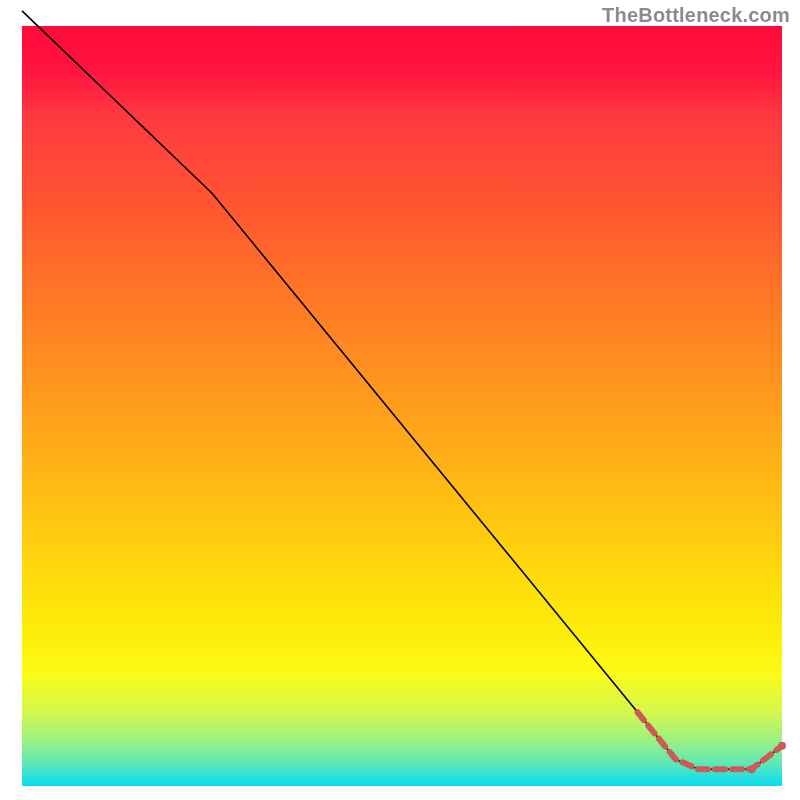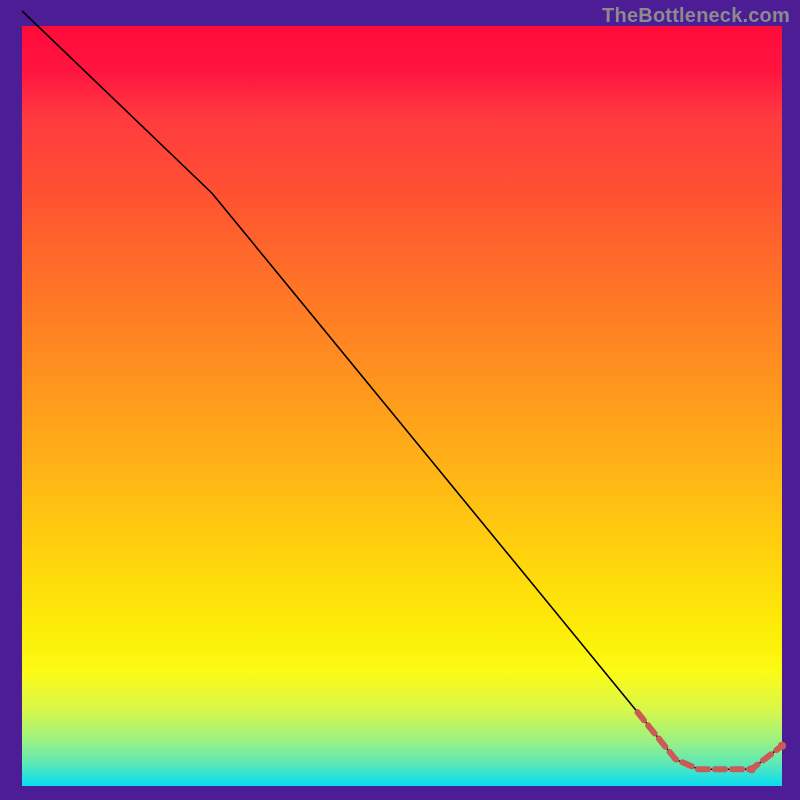--- a/index.html
+++ b/index.html
@@ -9,21 +9,21 @@
     height: 800px;
     background: #000000;
     overflow: hidden;
   }
   .frame {
     position: absolute;
     left: 0;
     top: 0;
     width: 800px;
     height: 800px;
-    background: #4c1d95;
+    background: #ffffff;
   }
   .plot-area {
     position: absolute;
     background: linear-gradient(to bottom,
       #ff0a3a 0%,
       #ff1540 6%,
       #ff3a3f 12%,
       #ff5132 22%,
       #ff7028 33%,
       #ff8d20 44%,

